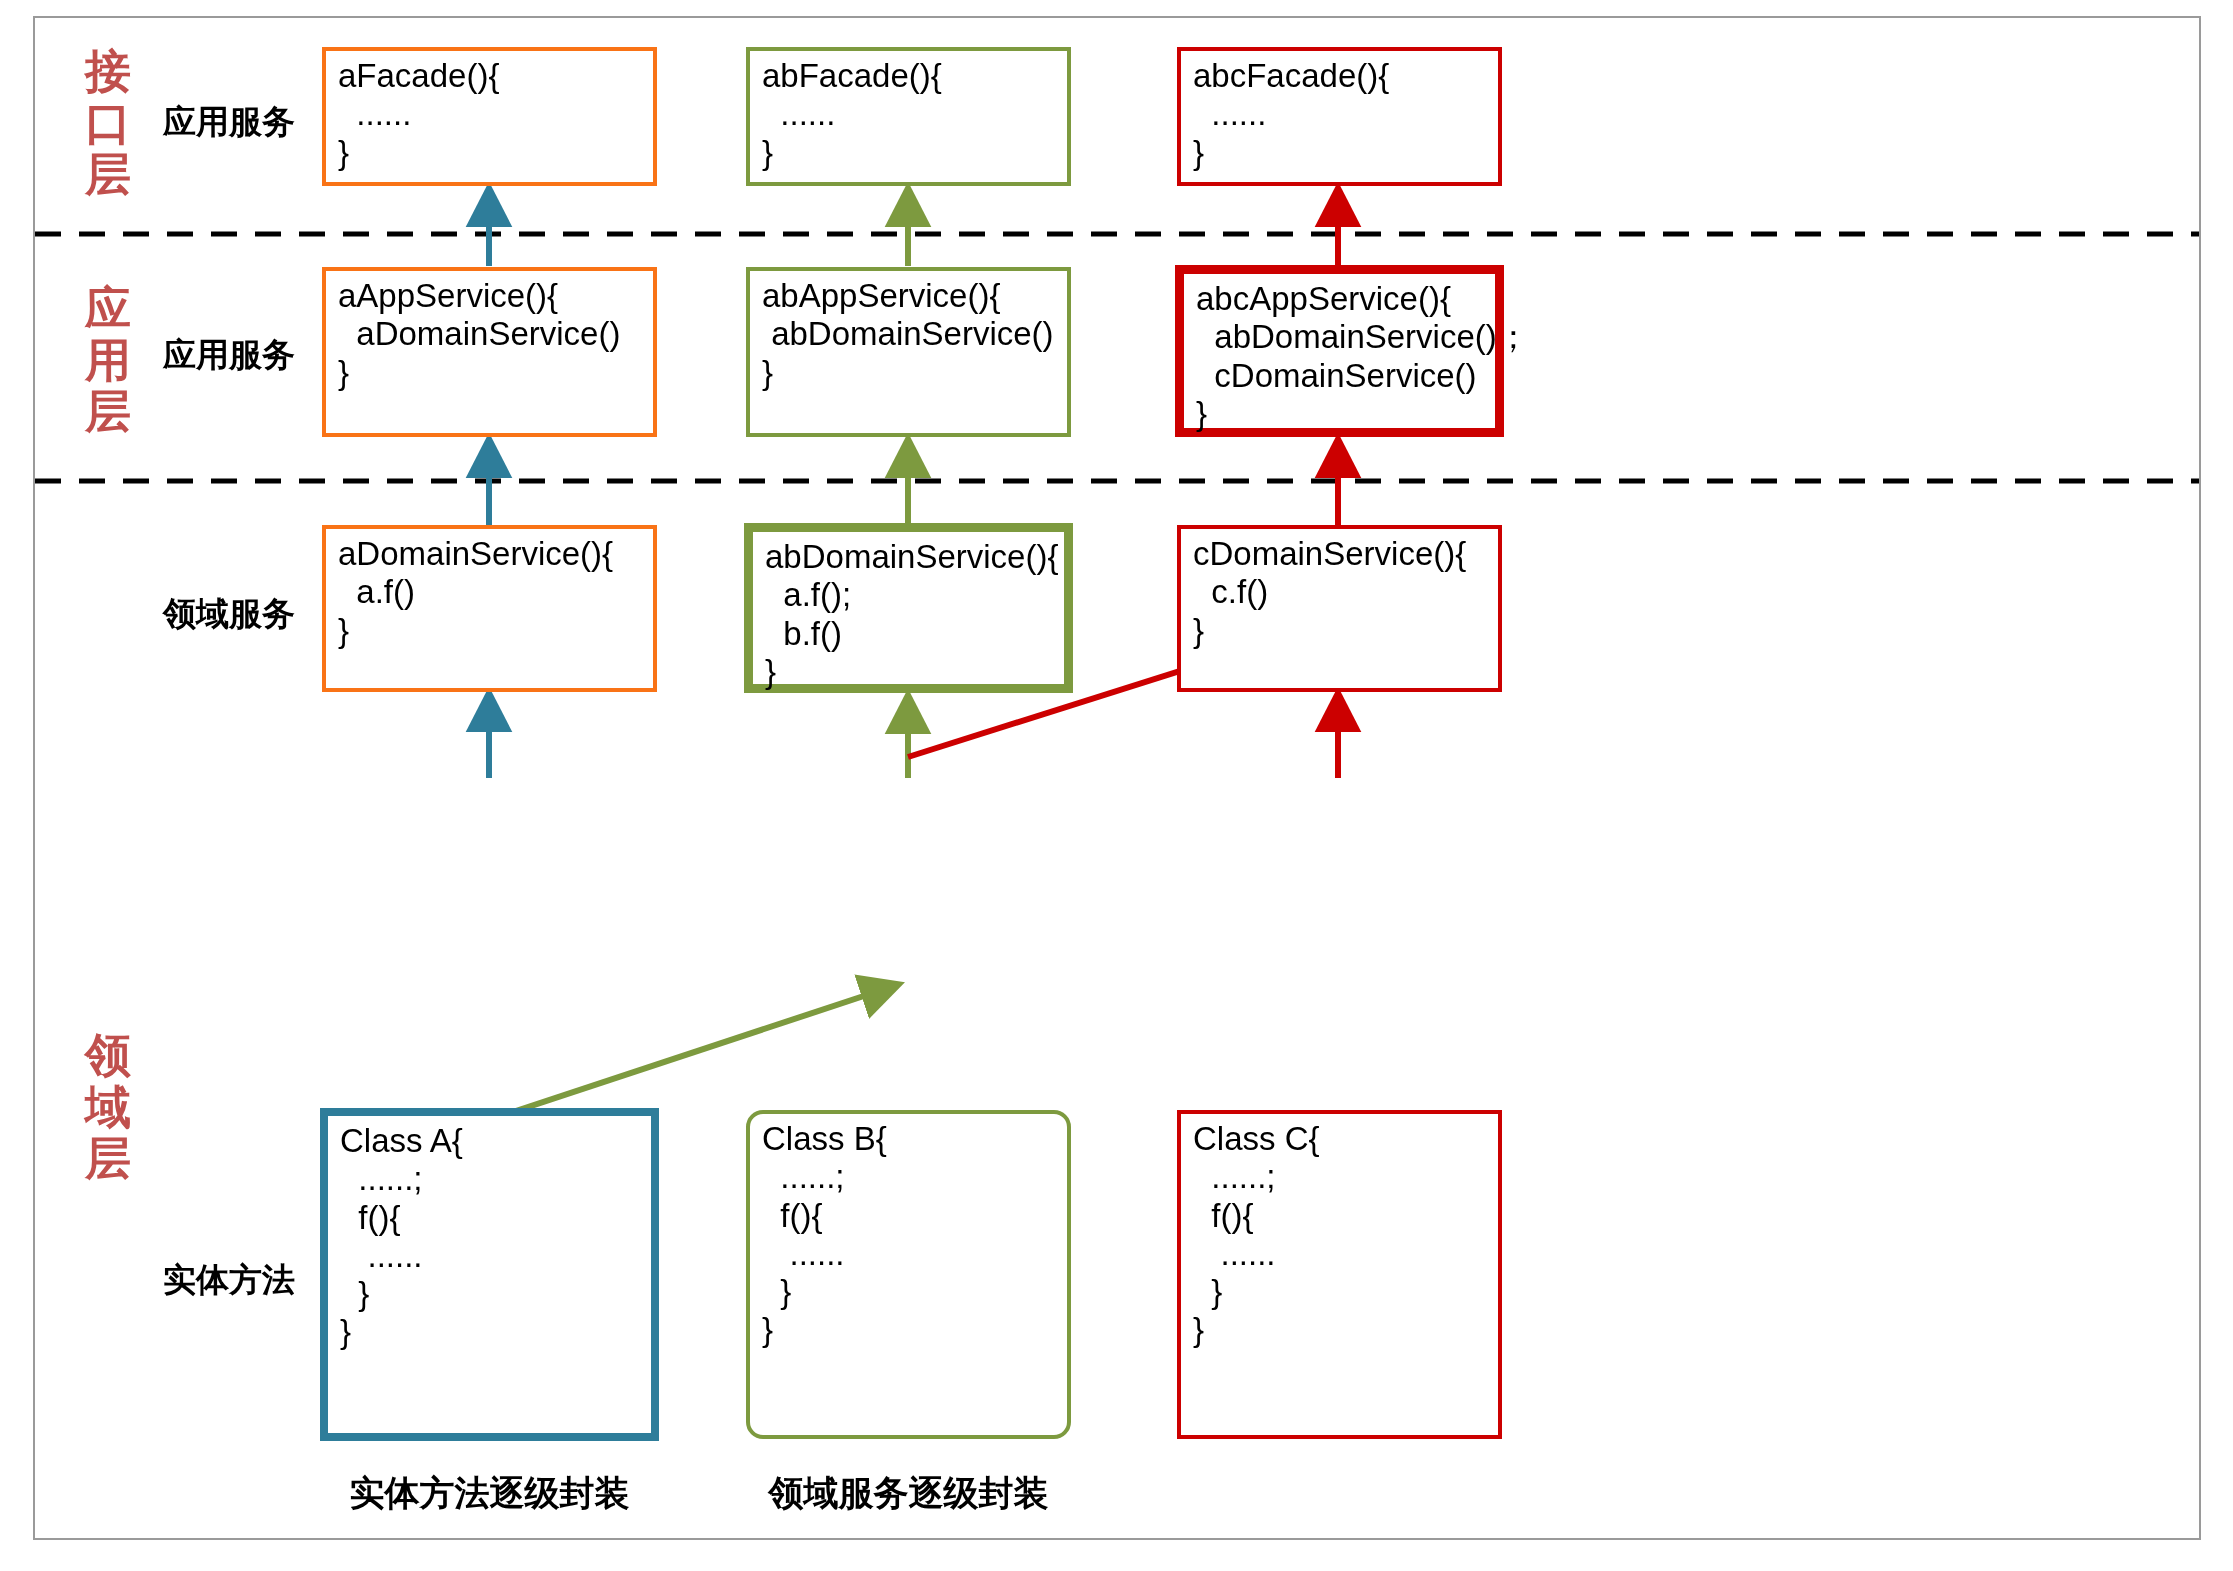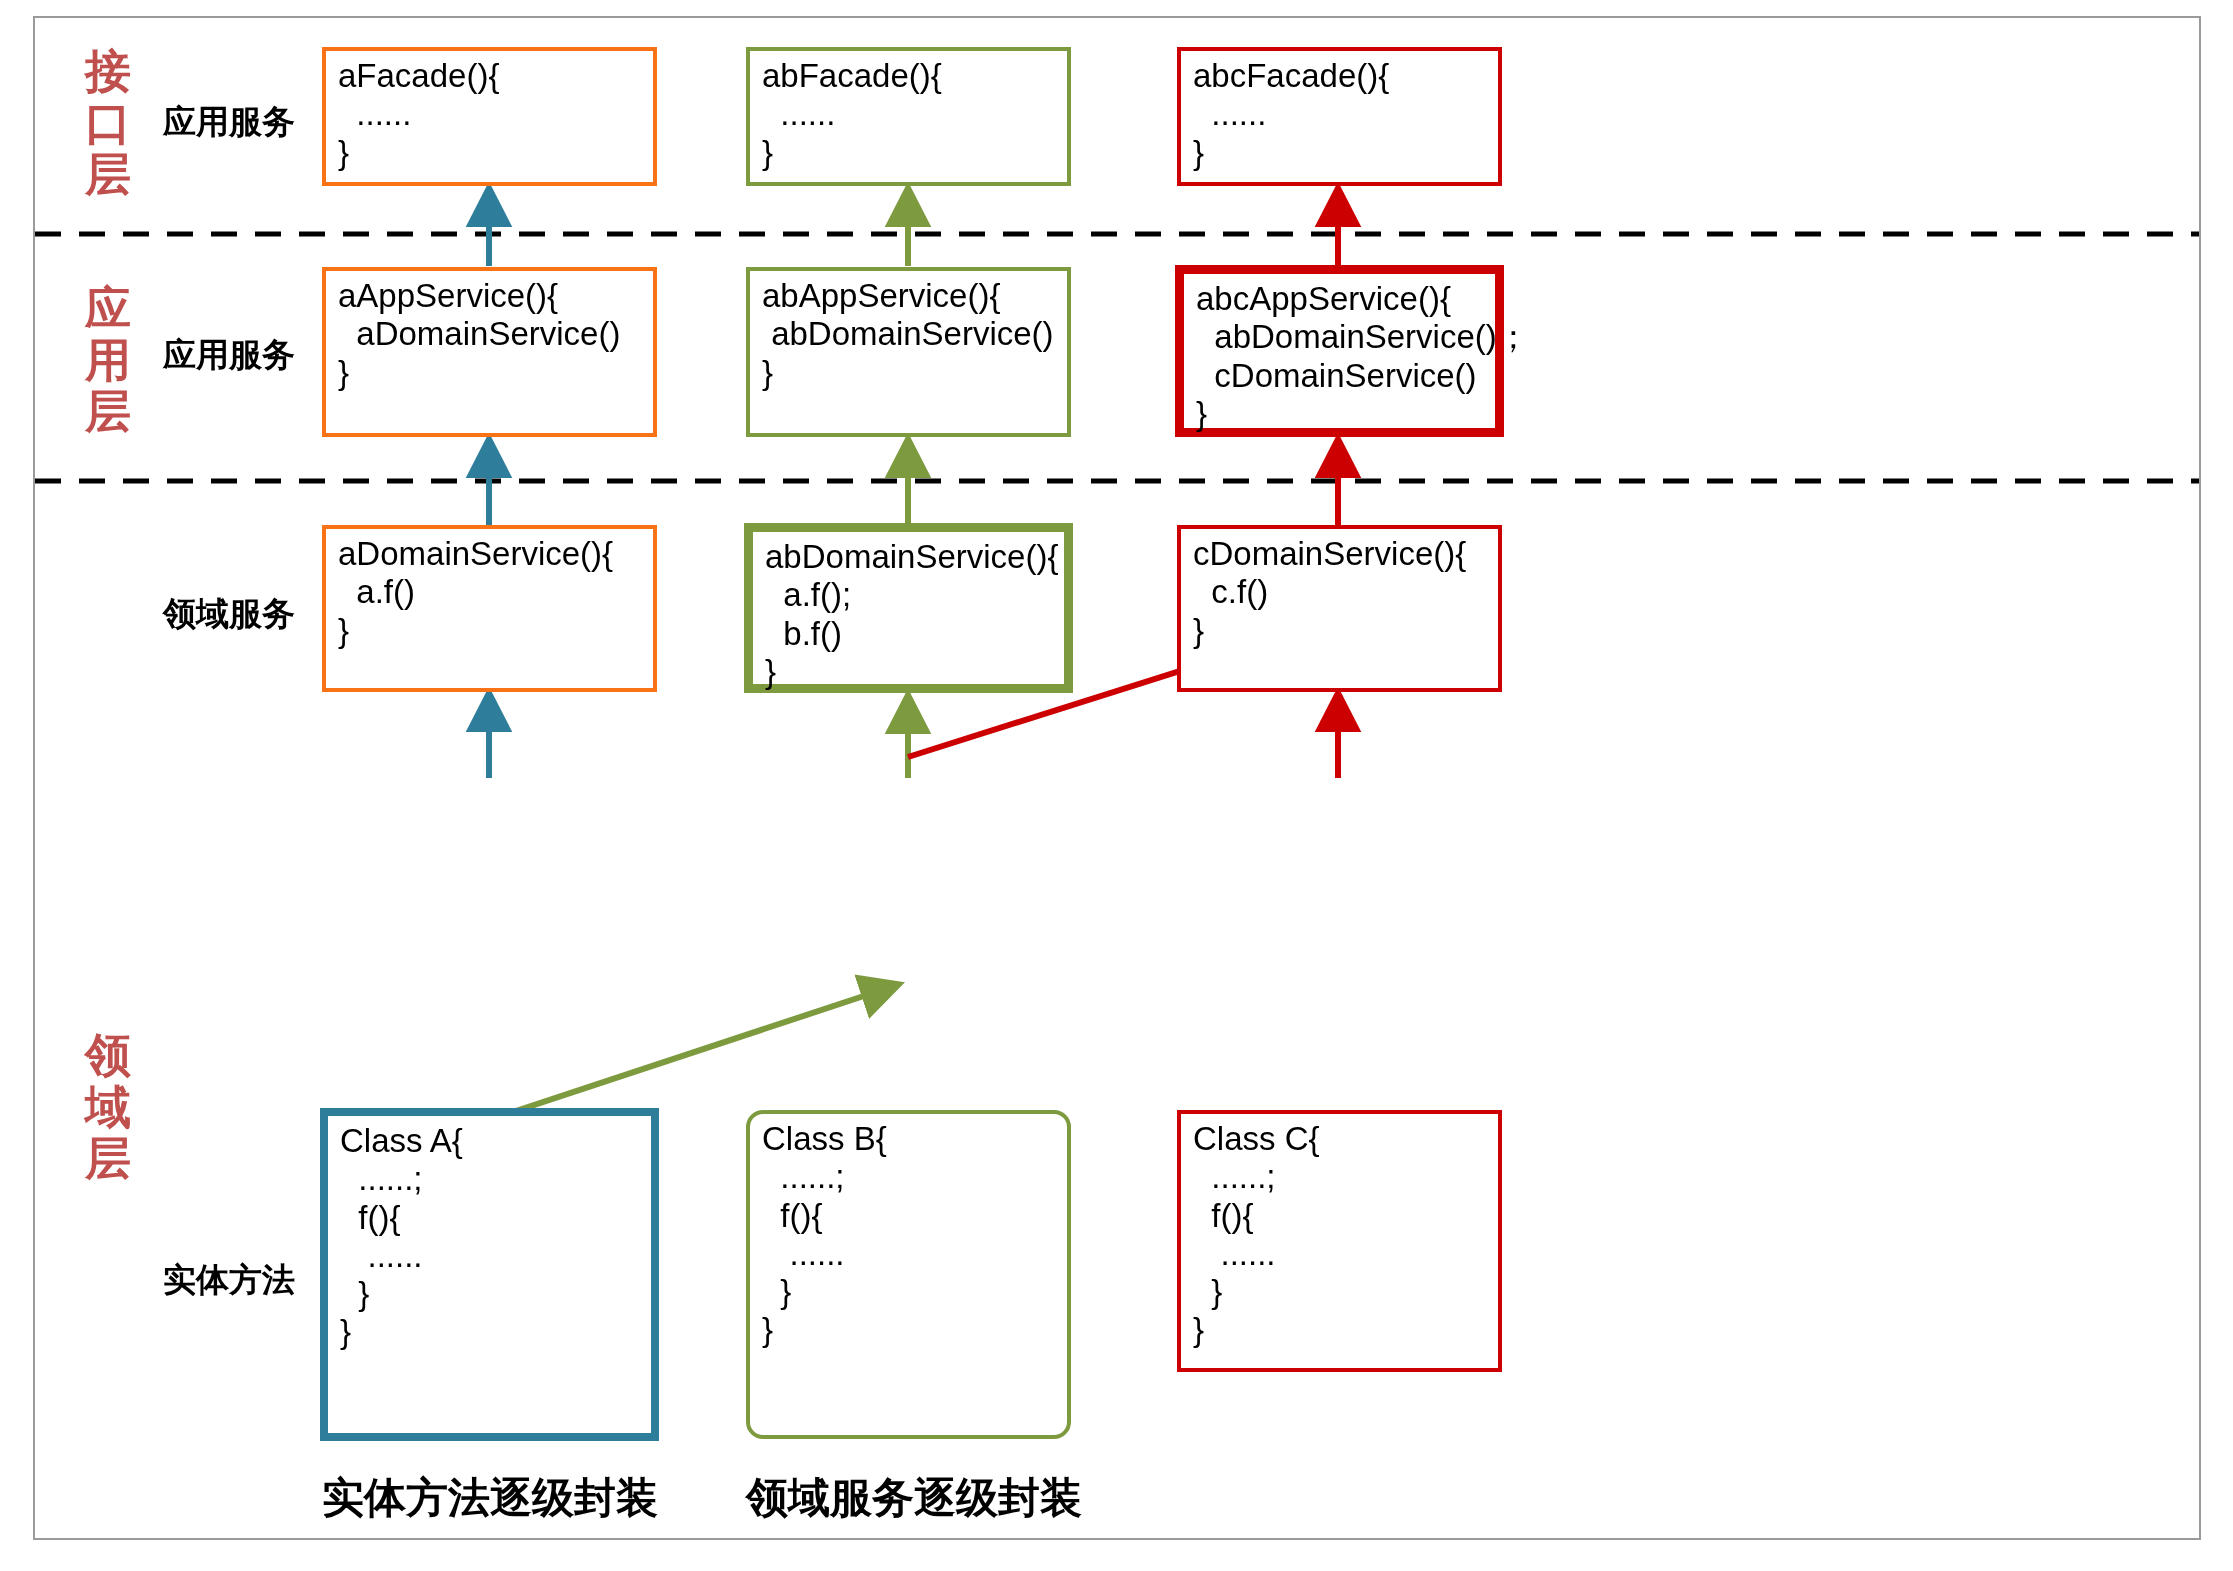--- a/index.html
+++ b/index.html
@@ -13,21 +13,21 @@
 
   .box{position:absolute;box-sizing:border-box;background:#fff;}
   .box .code{position:absolute;left:12px;top:6px;right:6px;color:#000;font-size:33px;line-height:1.16;white-space:pre;font-family:"Liberation Sans","DejaVu Sans",sans-serif;}
   .b-blue{border:4px solid #f97316;}
   .b-blue-thick{border:8px solid #2e7d9a;}
   .b-green{border:4px solid #7d9a3f;}
   .b-green-thick{border:9px solid #7d9a3f;}
   .b-red{border:4px solid #cc0000;}
   .b-red-thick{border:9px solid #cc0000;}
 
-  .caption{position:absolute;color:#000;font-weight:bold;font-size:42px;text-align:center;white-space:nowrap;}
+  .caption{position:absolute;color:#000;font-weight:bold;font-size:35px;text-align:center;white-space:nowrap;}
 </style>
 </head>
 <body>
 
 <div id="stage">
 
   <div id="frame"></div>
 
   <svg id="wires" viewBox="0 0 2233 1571">
     <defs>
@@ -135,21 +135,21 @@
     <div class="code">abcAppService(){
   abDomainService()；
   cDomainService()
 }</div>
   </div>
   <div class="box b-red" style="left:1177px;top:525px;width:325px;height:167px;">
     <div class="code">cDomainService(){
   c.f()
 }</div>
   </div>
-  <div class="box b-red" style="left:1177px;top:1110px;width:325px;height:262px;">
+  <div class="box b-red" style="left:1177px;top:1110px;width:325px;height:329px;">
     <div class="code">Class C{
   ......;
   f(){
    ......
   }
 }</div>
   </div>
 
   <div class="caption" style="left:322px;top:1470px;width:335px;">实体方法逐级封装</div>
   <div class="caption" style="left:746px;top:1470px;width:325px;">领域服务逐级封装</div>

